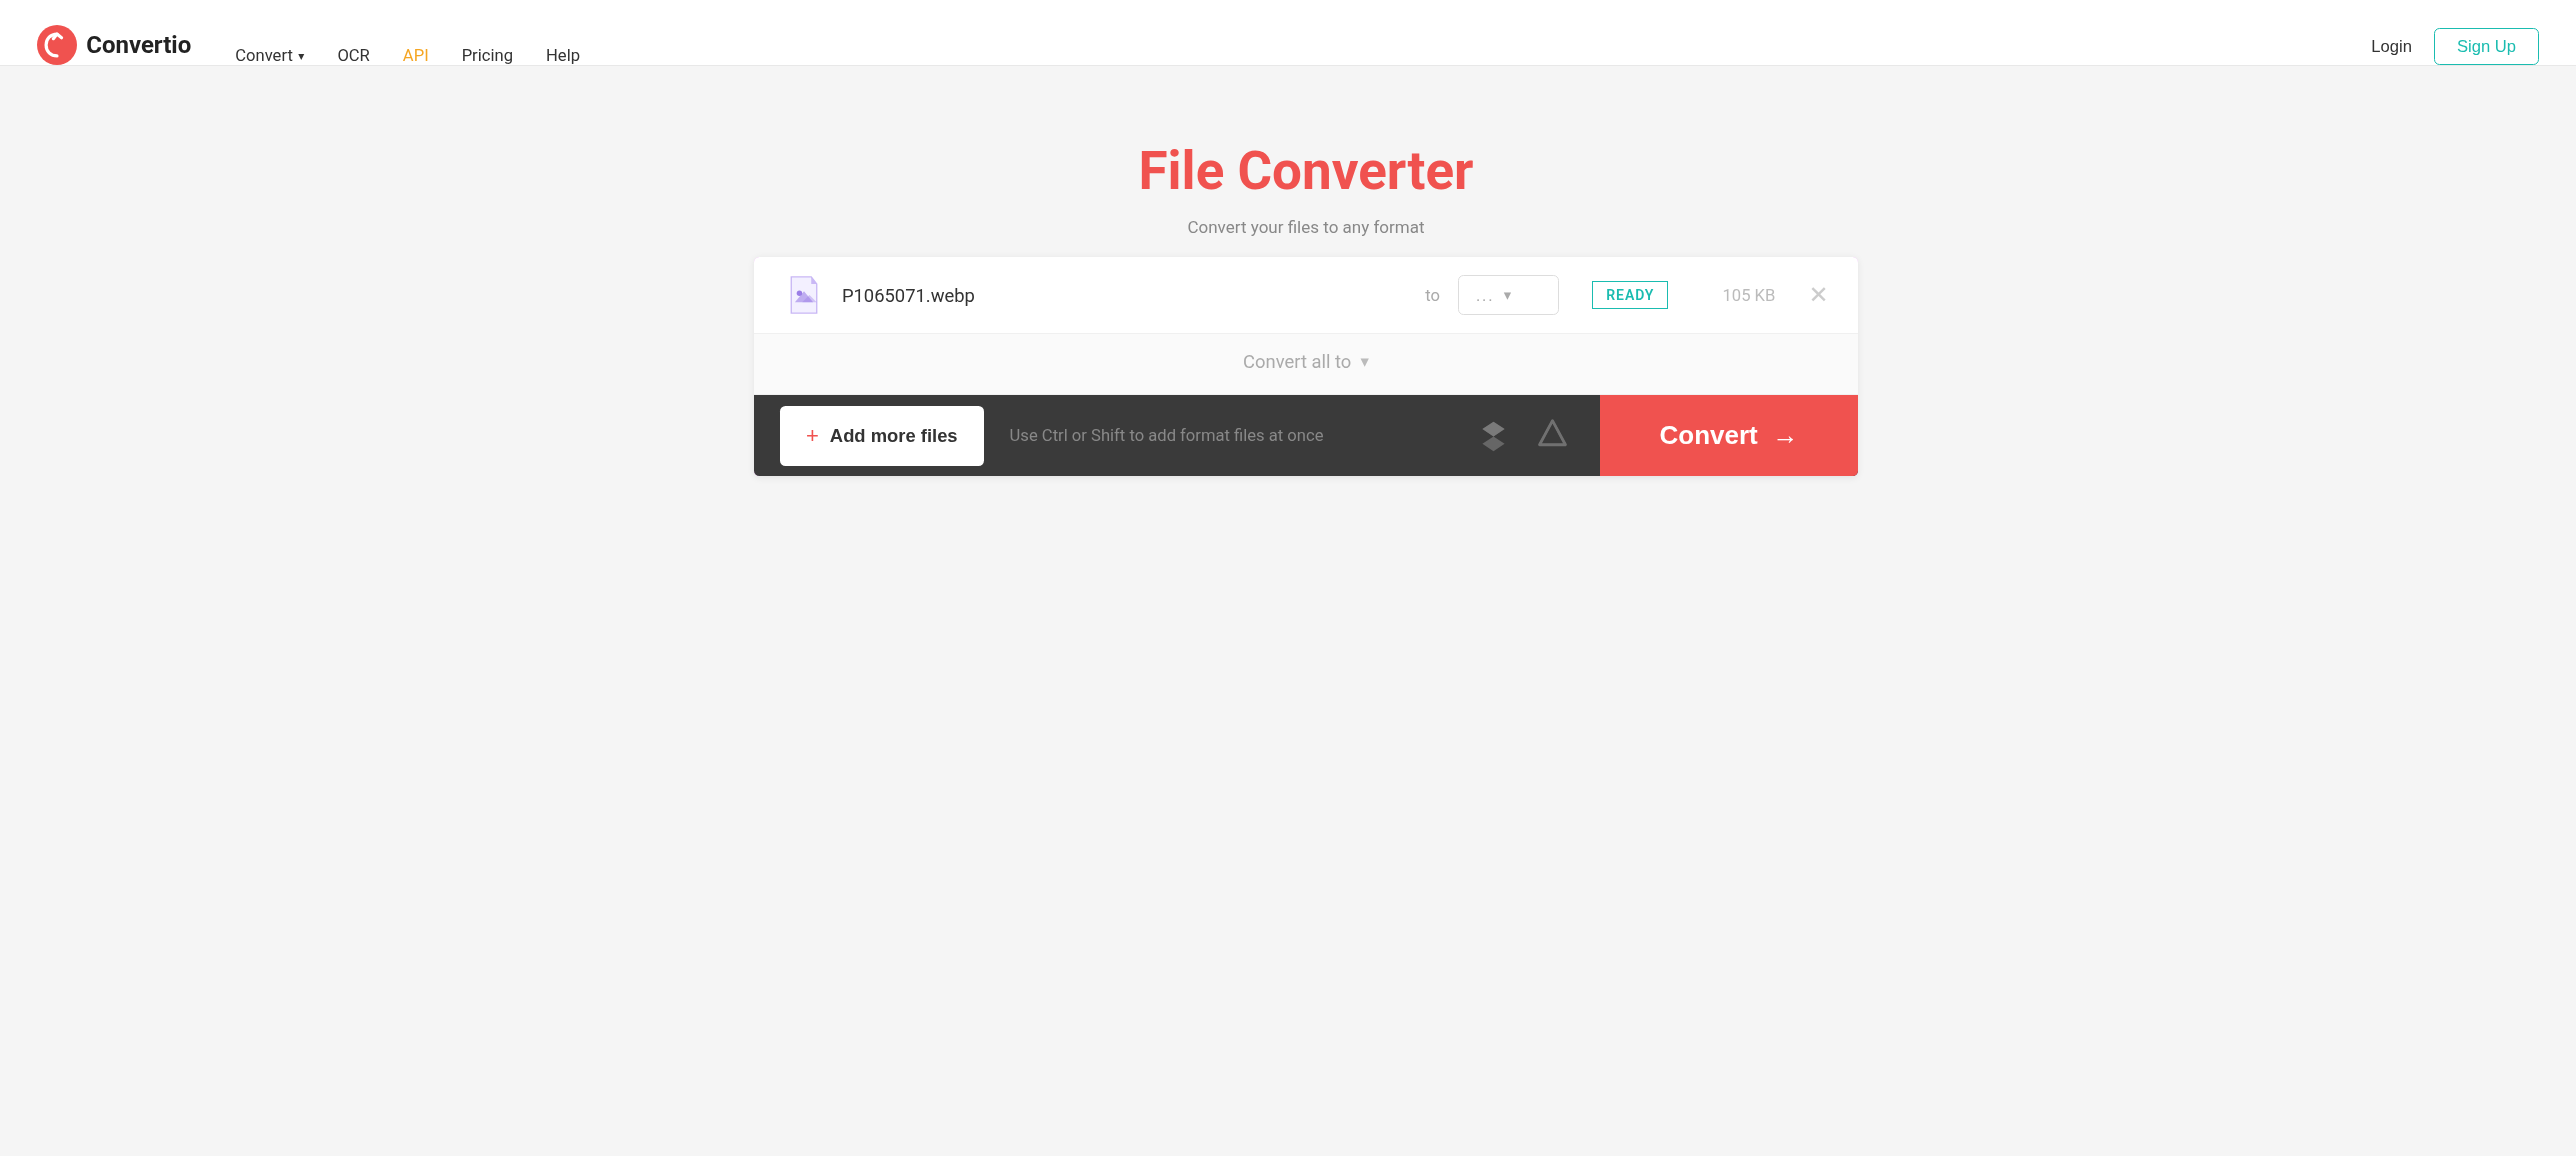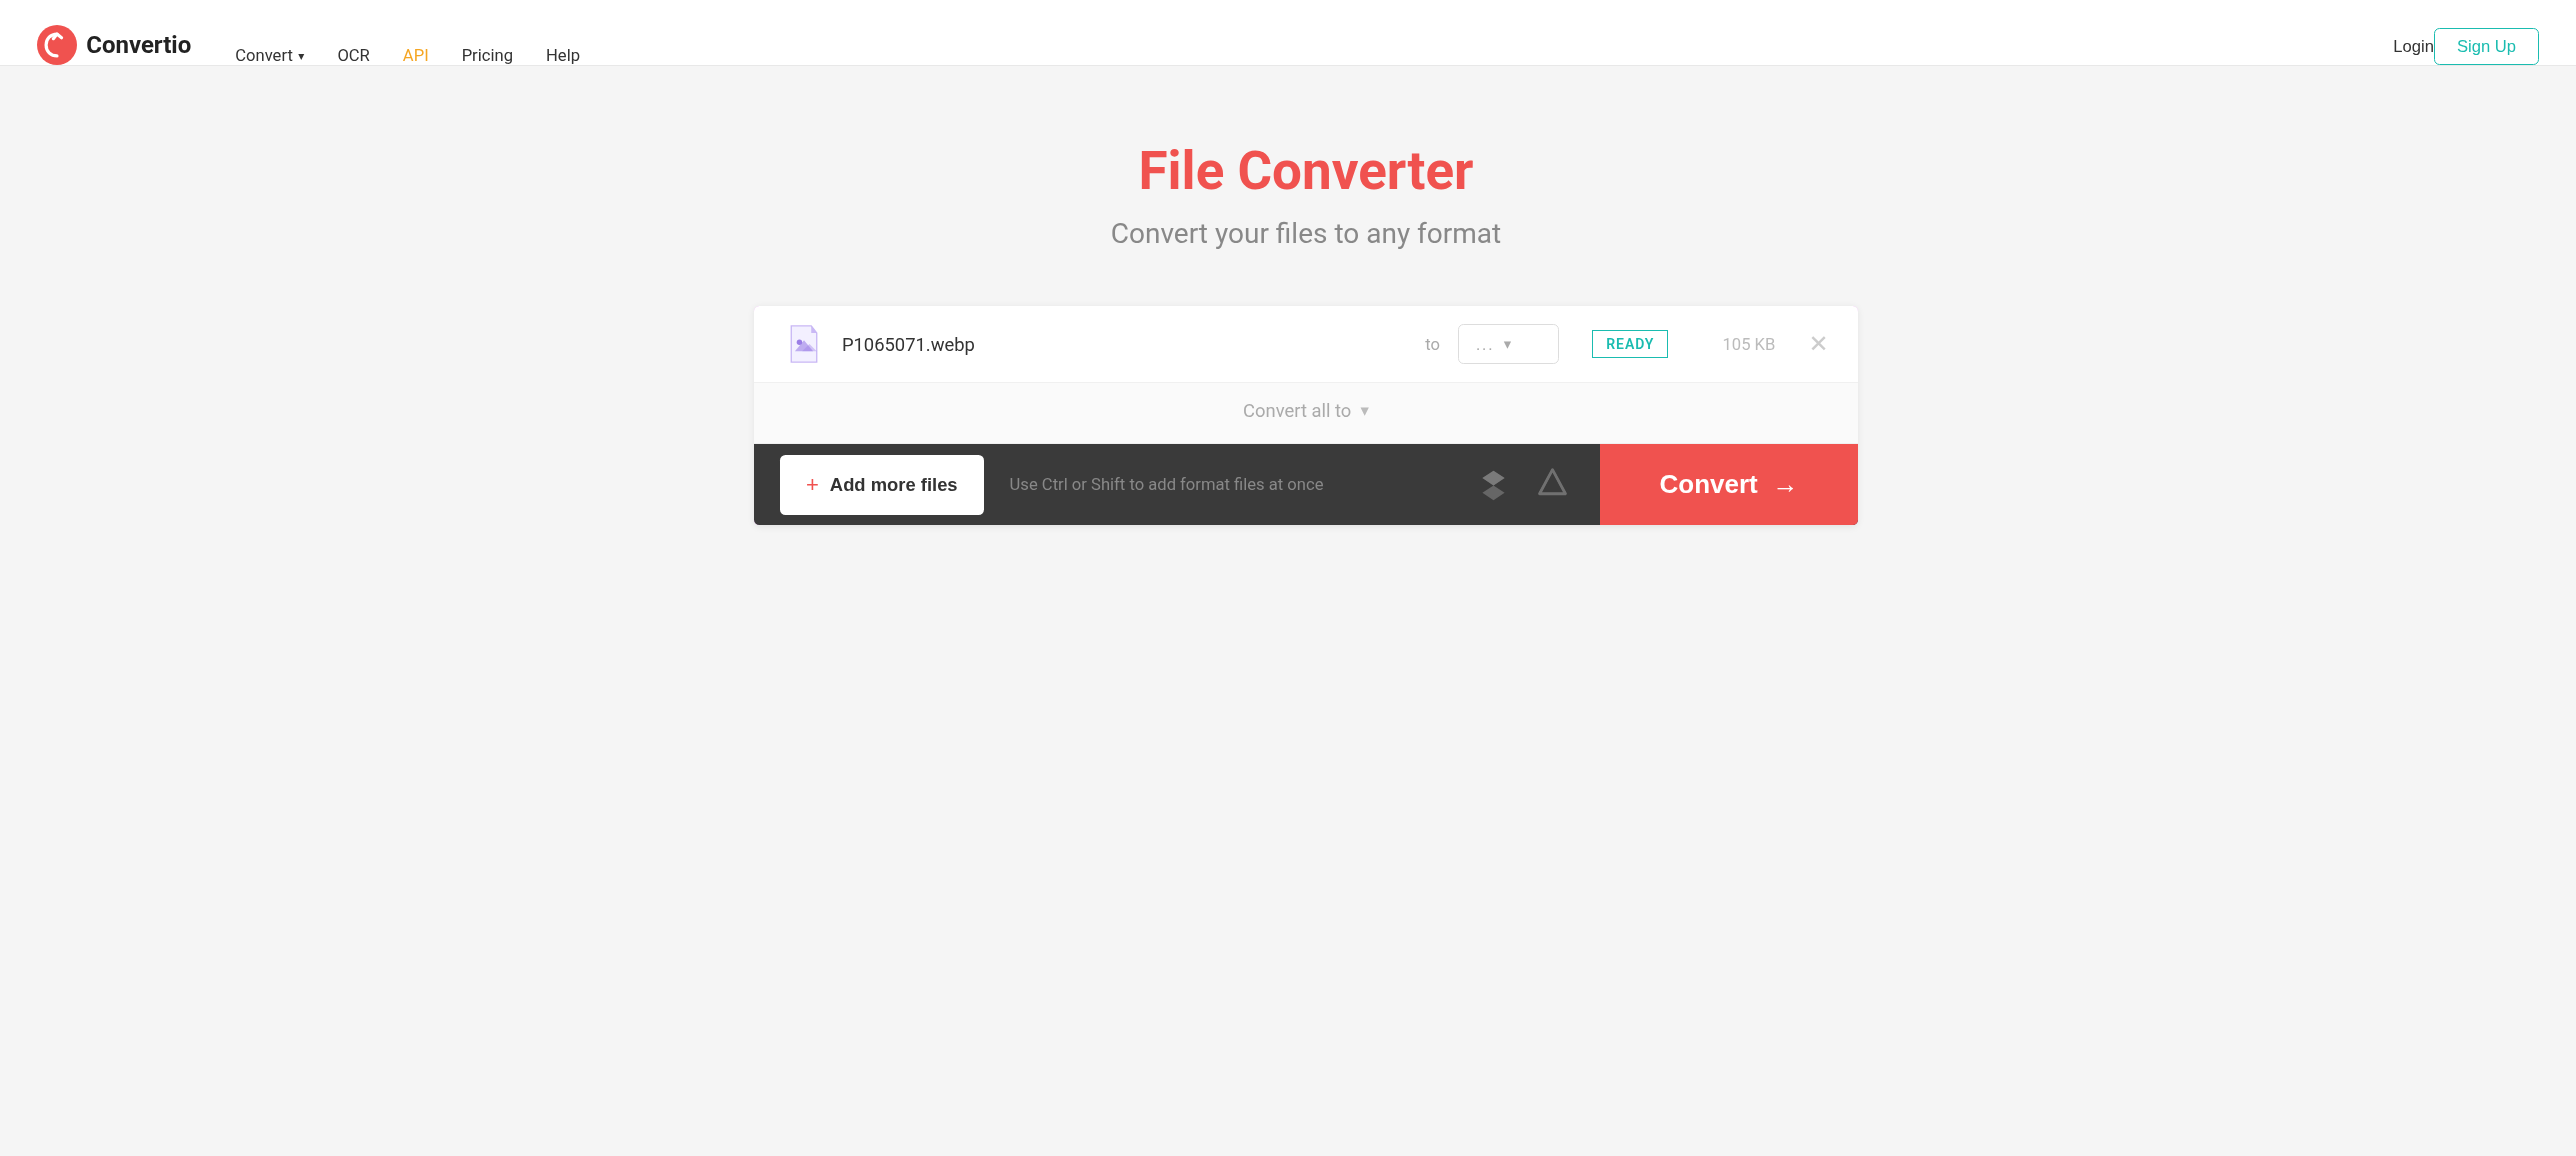--- a/index.html
+++ b/index.html
@@ -48,20 +48,21 @@
       align-items: center;
       gap: 3.7px;
     }
     .nav-item.api-highlight {
       color: #f5a623;
     }
     .header-right {
       margin-left: auto;
       display: flex;
       align-items: center;
+      gap: 22px;
     }
     .login-btn {
       font-size: 16.6px;
       color: #333;
       cursor: pointer;
       background: none;
       border: none;
     }
     .signup-btn {
       font-size: 16.6px;
@@ -81,23 +82,23 @@
       padding-top: 74px;
       padding-left: 36px;
     }
     .page-title {
       font-size: 53px;
       font-weight: 700;
       color: #f0524f;
       margin-bottom: 14.7px;
     }
     .page-subtitle {
-      font-size: 28px;
+      font-size: 17px;
       color: #888;
-      margin-bottom: 56px;
+      margin-bottom: 20px;
     }
 
     
     .converter-box {
       width: 1104px;
       max-width: 98vw;
       background: #f0abfc;
       border-radius: 5.5px;
       box-shadow: 0 1.8px 7.4px rgba(0,0,0,0.08);
       overflow: hidden;

